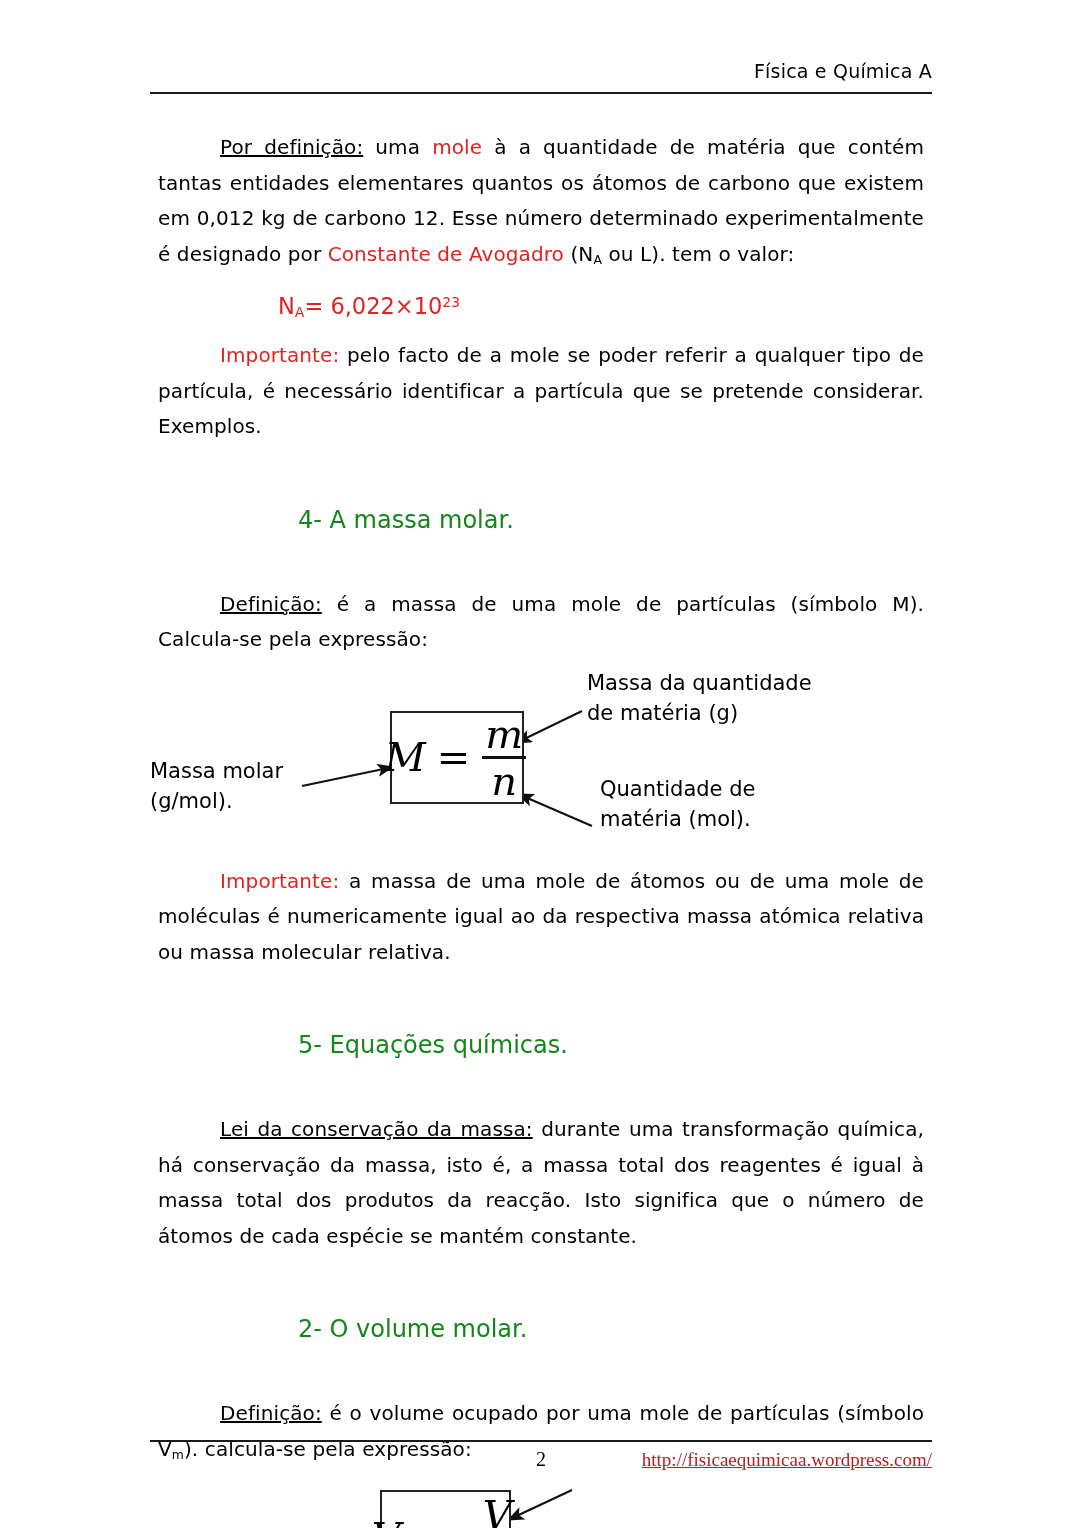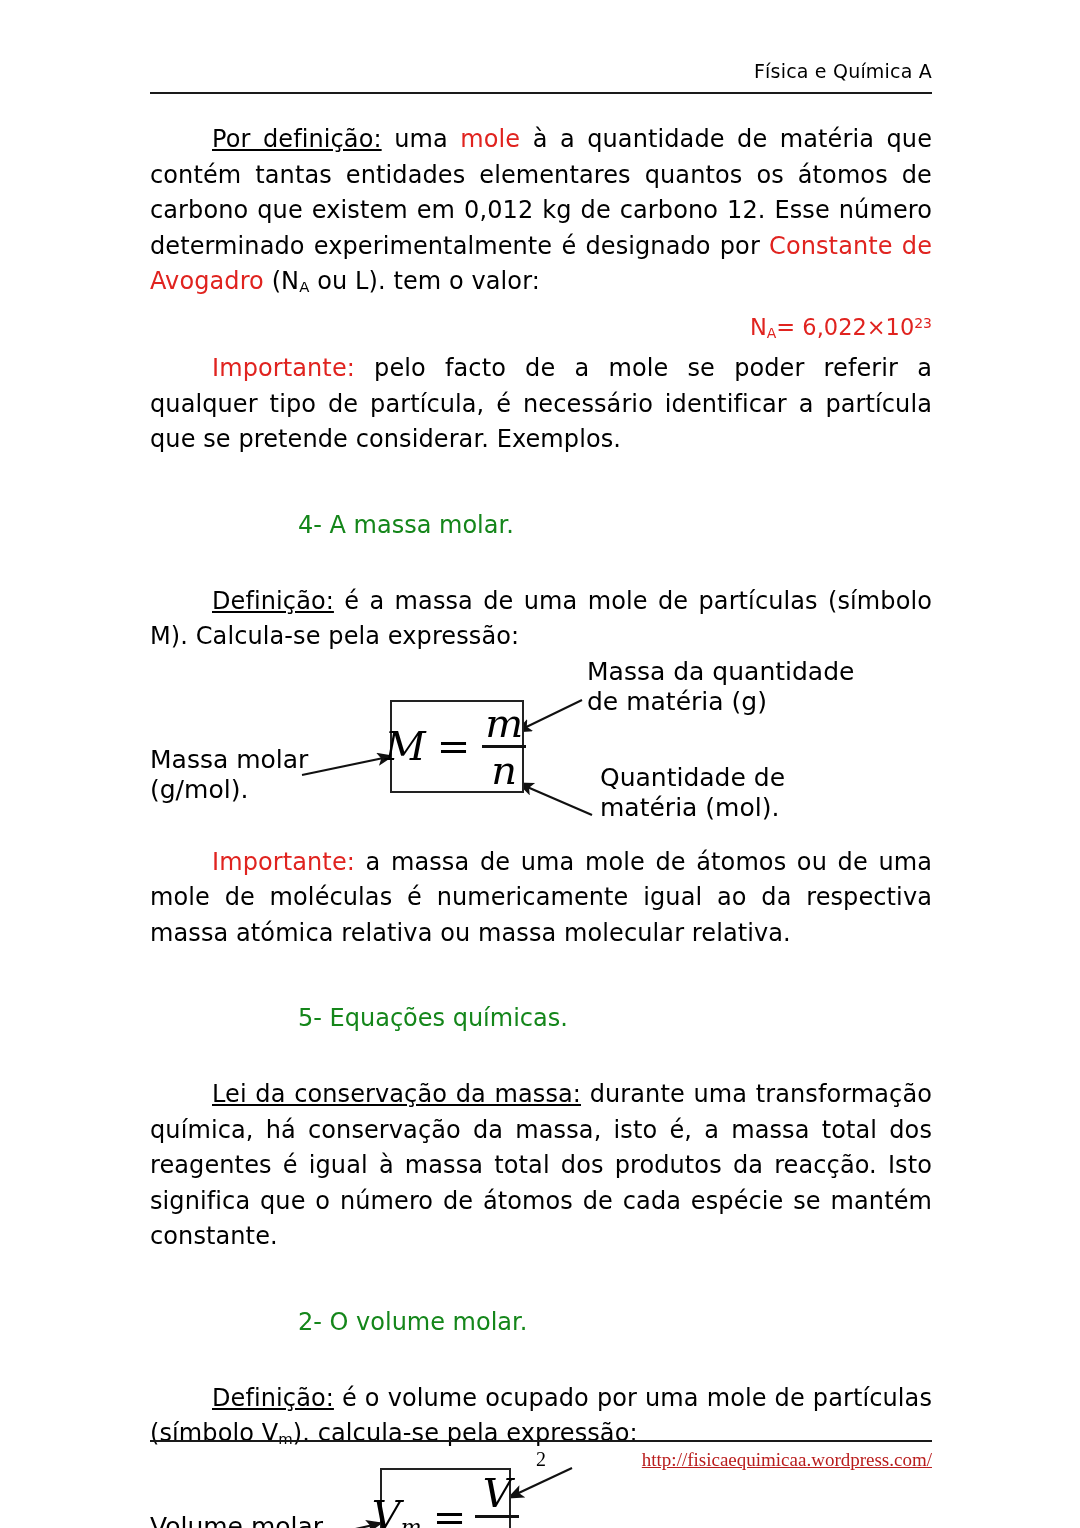--- a/index.html
+++ b/index.html
@@ -44,30 +44,30 @@
 
   
   .content {
     position: absolute;
     left: 150px;
     top: 122px;
     width: 782px;
   }
 
   p.para {
-    margin: 0;
-    font-size: 24px;
+    margin: 8px;
+    font-size: 20px;
     line-height: 35.5px;
     text-align: justify;
     letter-spacing: .1px;
   }
   .indent { display: inline-block; width: 62px; }
 
   .u { text-decoration: underline; }
-  .red { color: #e0231f; text-align: right; }
+  .red { color: #e0231f; }
 
   sub { font-size: .62em; vertical-align: -.22em; }
   sup { font-size: .62em; vertical-align: .52em; }
 
   .formula-line {
     margin: 0;
     font-size: 22.5px;
     line-height: 35px;
     padding-left: 128px;
   }
@@ -124,21 +124,21 @@
   .frac .num { padding: 0 6px 2px; }
   .frac .bar {
     width: 44px;
     height: 3px;
     background: #111;
   }
   .frac .den { padding: 2px 6px 0; }
 
   .ann {
     position: absolute;
-    font-size: 25px;
+    font-size: 21px;
     line-height: 30px;
     white-space: nowrap;
   }
 
   svg.arrows {
     position: absolute;
     left: 0;
     top: 0;
     overflow: visible;
   }

